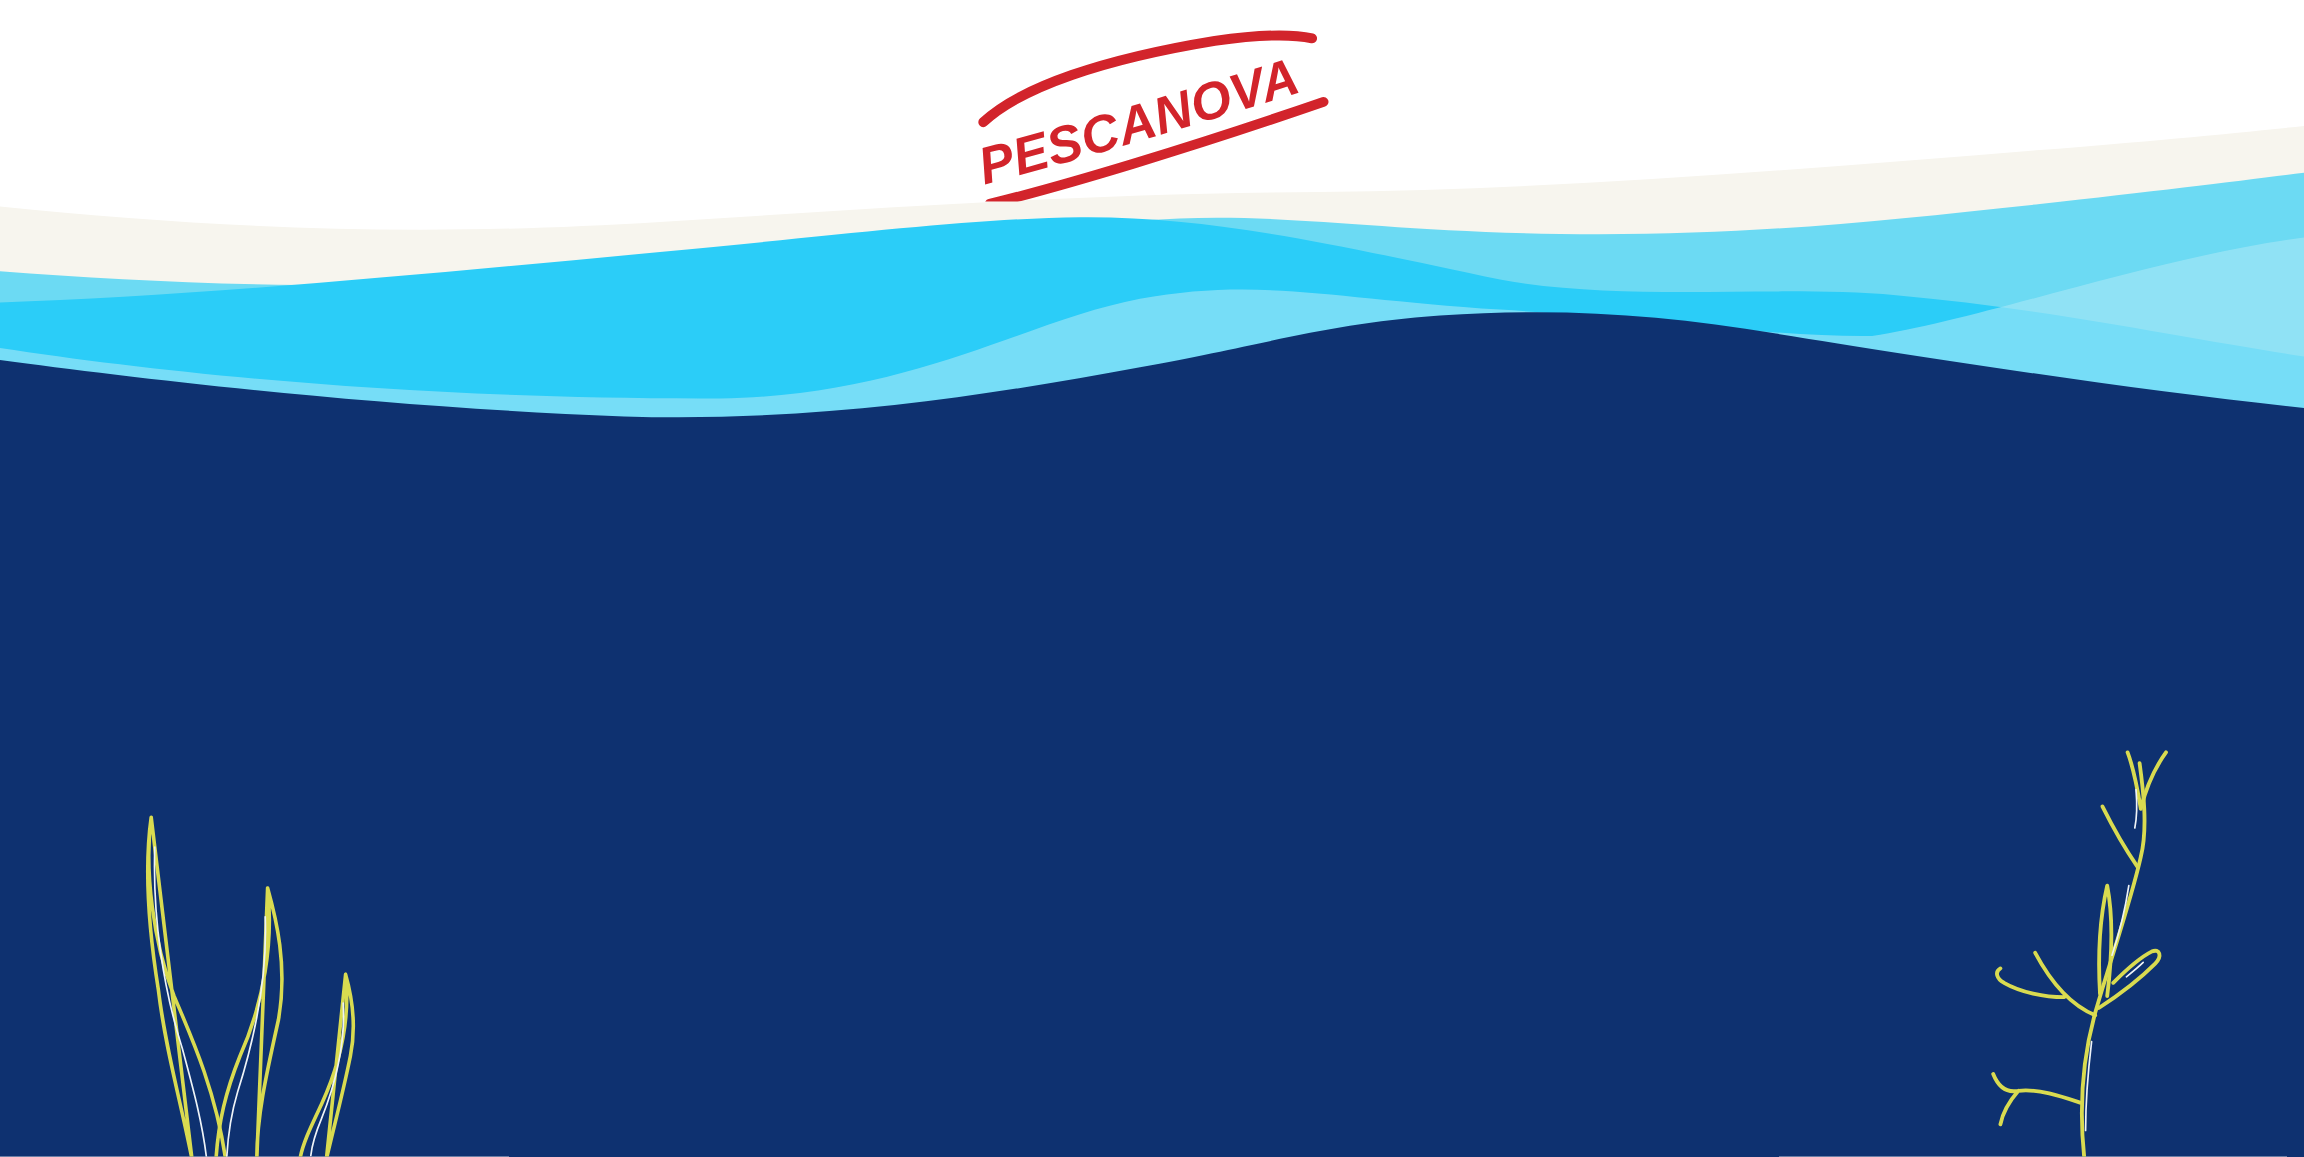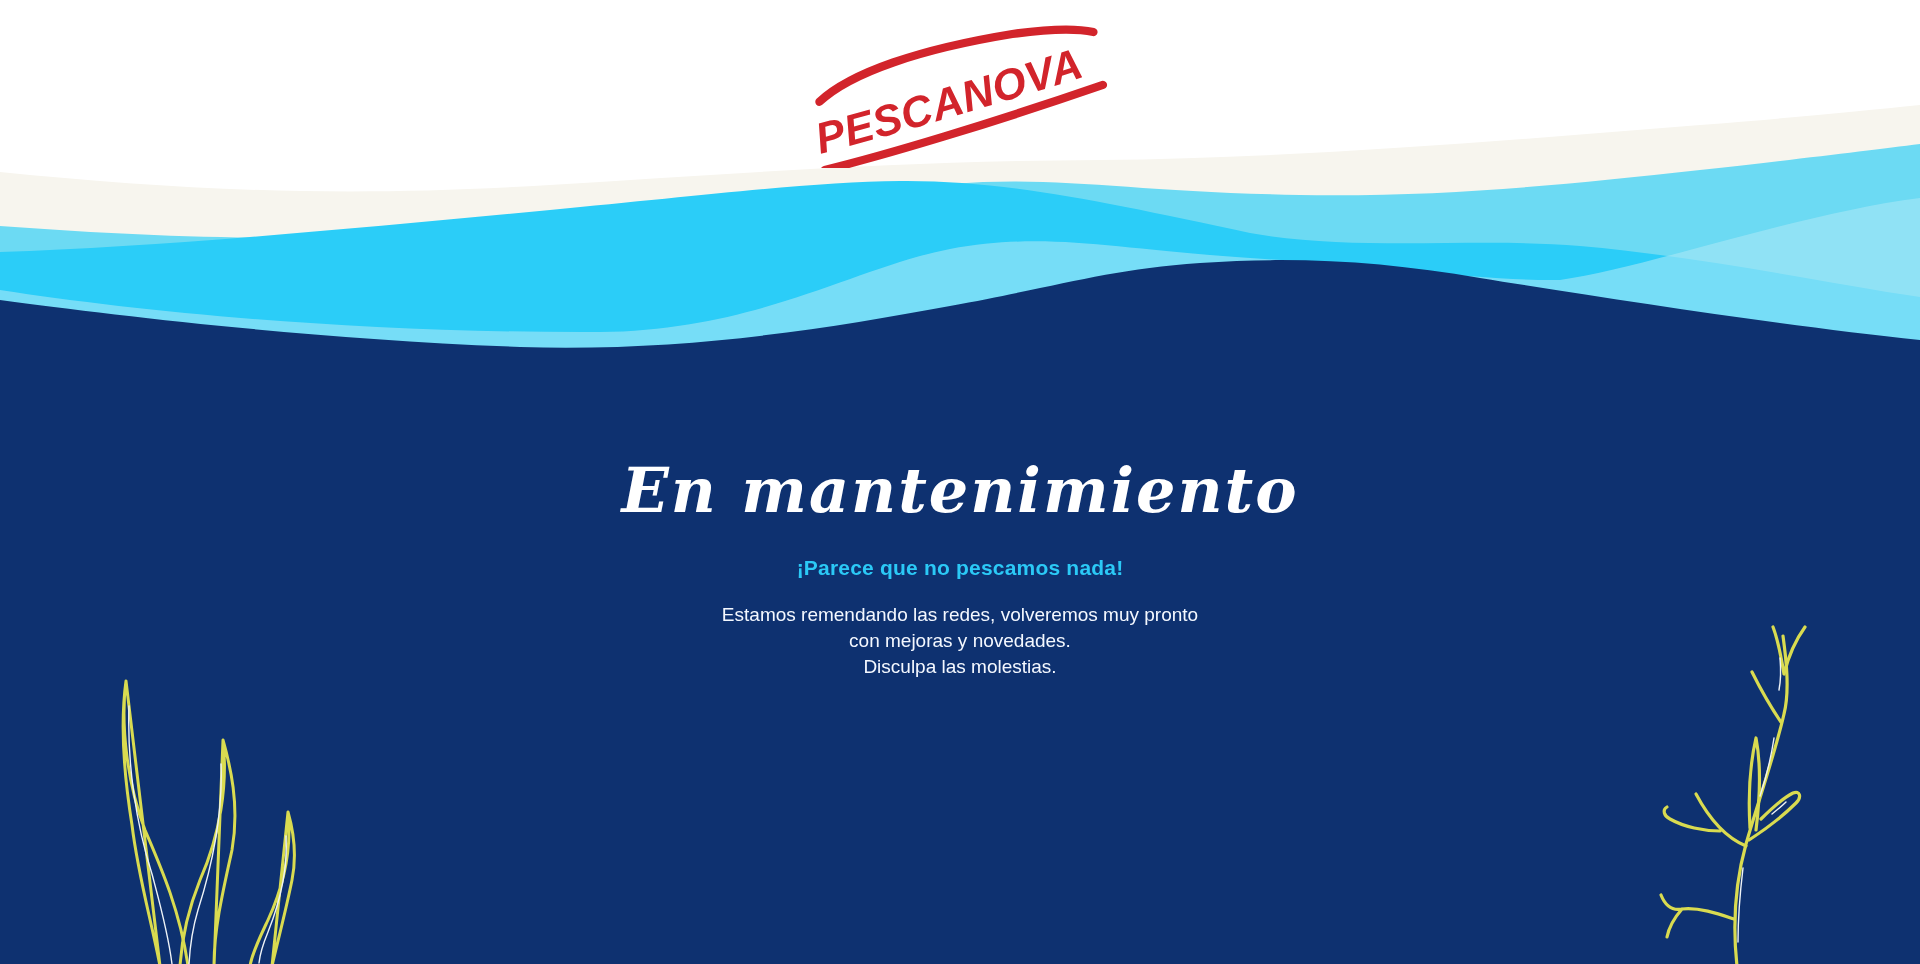--- a/index.html
+++ b/index.html
@@ -57,28 +57,20 @@
     <path fill="#f7f5ee" d="M0,172 C180,190 340,198 550,185 C730,174 900,161 1100,160 C1300,158 1500,141 1700,125 C1790,118 1862,111 1920,105 L1920,360 L0,360 Z"></path>
     <path fill="#6cdaf3" d="M0,226 C150,237 320,245 550,228 C710,216 830,195 950,184 C1060,175 1130,192 1300,195 C1450,197 1560,185 1700,170 C1800,159 1872,150 1920,144 L1920,360 L0,360 Z"></path>
     <path fill="#2bcdf8" d="M0,252 C160,247 360,228 550,210 C700,196 810,182 900,181 C1005,180 1105,202 1250,233 C1355,252 1480,237 1580,246 C1705,257 1825,283 1920,297 L1920,360 L0,360 Z"></path>
     <path fill="#a9e8f6" fill-opacity="0.6" d="M0,290 C150,313 360,333 600,332 C760,330 855,267 950,249 C1050,231 1110,249 1250,258 C1380,266 1480,281 1560,280 C1645,268 1800,213 1920,198 L1920,360 L0,360 Z"></path>
     <path fill="#0e3170" d="M0,300 C120,316 310,339 520,347 C685,352 825,329 950,306 C1060,286 1105,270 1200,263 C1300,256 1385,262 1480,278 C1610,299 1785,326 1920,340 L1920,360 L0,360 Z"></path>
   </svg>
 </div>
 
 <div class="ocean">
 
-  <div class="content">
-    <h1 class="page-title">En mantenimiento</h1>
-    <div class="page-subtitle">¡Parece que no pescamos nada!</div>
-    <div class="page-message">
-      <span class="msg-line">Estamos remendando las redes, volveremos muy pronto con mejoras y novedades.</span>
-      <span class="msg-line">Disculpa las molestias.</span>
-    </div>
-  </div>
 
   <svg class="seaweed seaweed-left" viewBox="0 0 200 302">
     <g fill="none" stroke="#d9db50" stroke-width="3" stroke-linecap="round" stroke-linejoin="round">
       <path d="M26,17 C20,62 28,122 45,166 C60,201 80,246 88,302 M60,302 C50,251 38,211 32,161 C24,111 20,60 26,17 Z"></path>
       <path d="M123,76 C128,121 120,171 100,216 C88,246 82,271 80,302 M114,302 C114,266 122,231 132,186 C140,141 130,101 123,76 Z"></path>
       <path d="M188,148 C192,186 184,221 168,256 C160,273 152,289 150,302 M172,302 C178,276 186,246 192,216 C197,191 194,169 188,148 Z"></path>
     </g>
     <g fill="none" stroke="#eef3f7" stroke-width="1.4" stroke-linecap="round">
       <path d="M29,42 C27,100 36,160 52,210 C60,240 68,268 72,300"></path>
       <path d="M121,100 C123,152 112,202 98,246 C92,266 90,282 89,300"></path>

